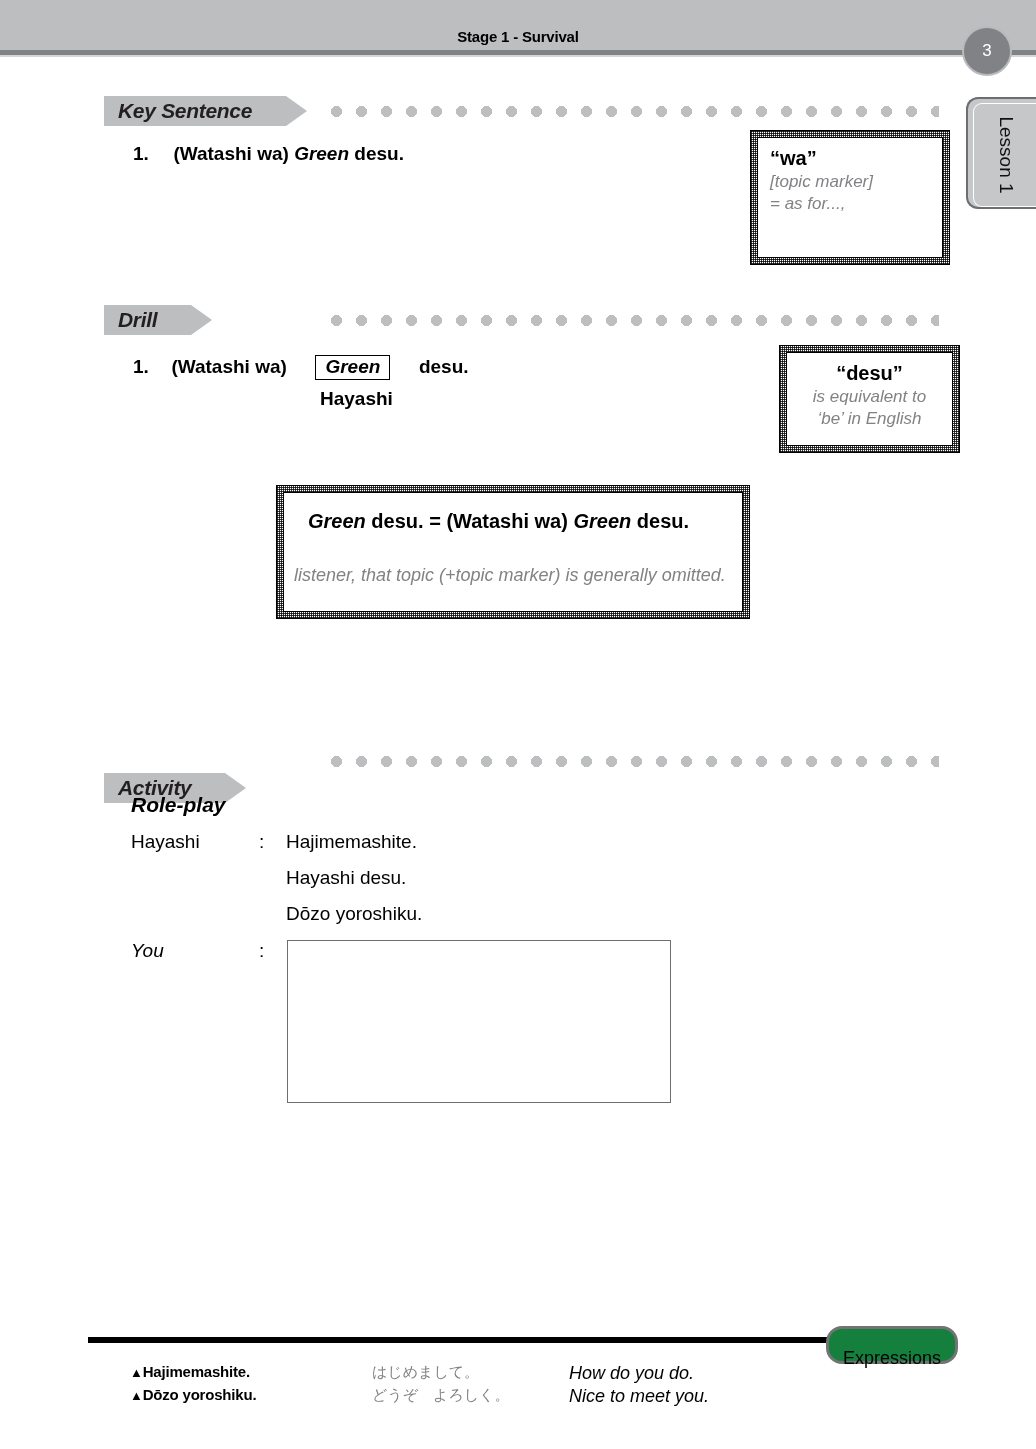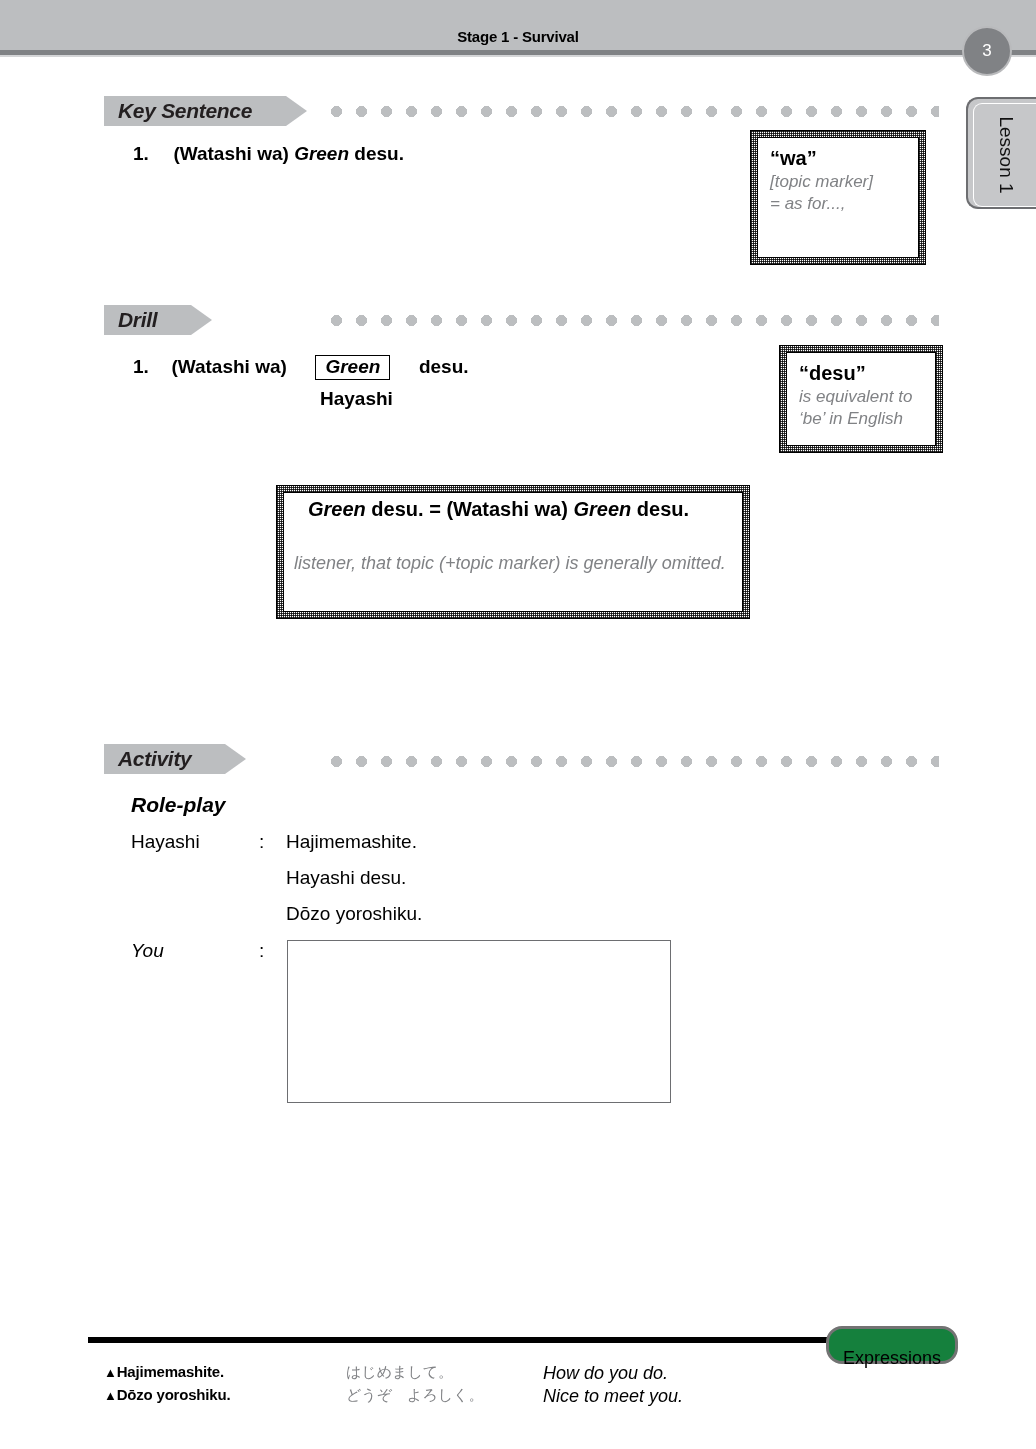--- a/index.html
+++ b/index.html
@@ -221,21 +221,21 @@
     height: 30px;
     padding: 16px 14px;
     border: 3px solid #737373;
     border-radius: 16px;
     background: #15803d;
     line-height: 26px;
     font-size: 18px;
     color: #000;
     box-sizing: border-box;
   }
-  .foot-row { position: absolute; font-size: 15px; white-space: nowrap; }
+  .foot-row { position: absolute; font-size: 15px; white-space: nowrap; margin-left: 26px; }
   .foot-romaji { font-weight: bold; color: #000; letter-spacing: -0.2px; }
   .foot-kana   { color: #808285; font-size: 15px; }
   .foot-eng    { font-style: italic; color: #000; font-size: 18px; }
   .tri { font-size: 13px; }
 </style>
 </head>
 <body>
 
 <div class="header-band"></div>
 <div class="header-rule"></div>
@@ -253,21 +253,21 @@
   <span class="banner">Key Sentence</span>
 </div>
 <div class="dots" style="left:331px; top:106px; width:608px;"></div>
 
 <div class="line" style="left:133px; top:143px;">
   <span class="bold">1.</span>
   <span style="display:inline-block;width:14px;"></span>
   <span class="bold">(Watashi wa) </span><span class="bi">Green</span><span class="bold"> desu.</span>
 </div>
 
-<div class="note" style="left:750px; top:130px; width:176px; height:135px;">
+<div class="note" style="left:750px; top:130px; width:200px; height:135px;">
   <div class="note-inner">
     <div class="note-title">“wa”</div>
     <div class="note-body">
       <span>[topic marker]</span><br>
       <span>= as for...,</span><br>
     </div>
   </div>
 </div>
 
 <div class="section" style="top:305px;">
@@ -279,41 +279,41 @@
   <span class="bold">1.</span>
   <span style="display:inline-block;width:12px;"></span>
   <span class="bold">(Watashi wa)</span>
   <span style="display:inline-block;width:18px;"></span>
   <span class="boxed-word">Green</span>
   <span style="display:inline-block;width:18px;"></span>
   <span class="bold">desu.</span>
 </div>
 <div class="line bold" style="left:320px; top:388px;">Hayashi</div>
 
-<div class="note" style="left:779px; top:345px; width:164px; height:108px;">
+<div class="note" style="left:779px; top:345px; width:181px; height:108px;text-align:center;">
   <div class="note-inner">
     <div class="note-title">“desu”</div>
     <div class="note-body">
       <span>is equivalent to</span><br>
       <span>‘be’ in English</span>
     </div>
   </div>
 </div>
 
 <div class="note" style="left:276px; top:485px; width:474px; height:134px;">
-  <div class="note-inner" style="padding:3px 10px;">
+  <div class="note-inner" style="padding:15px 10px;">
     <div class="explain-title"><span class="bi">Green</span><span> desu. = (Watashi wa) </span><span class="bi">Green</span><span> desu.</span></div>
     <div class="explain-sub" style="margin-top:6px;">
       <br>
       <span>listener, that topic (+topic marker) is generally omitted.</span>
     </div>
   </div>
 </div>
 
-<div class="section" style="top:744px;text-align:right;">
+<div class="section" style="top:773px;text-align:right;">
   <span class="banner">Activity</span>
 </div>
 <div class="dots" style="left:331px; top:756px; width:608px;"></div>
 
 <div class="line bi" style="left:131px; top:793px; font-size:21px;">Role-play</div>
 
 <div class="line" style="left:131px; top:831px;">Hayashi</div>
 <div class="line" style="left:259px; top:831px;">:</div>
 <div class="line" style="left:286px; top:831px;">Hajimemashite.</div>
 <div class="line" style="left:286px; top:867px;">Hayashi desu.</div>

